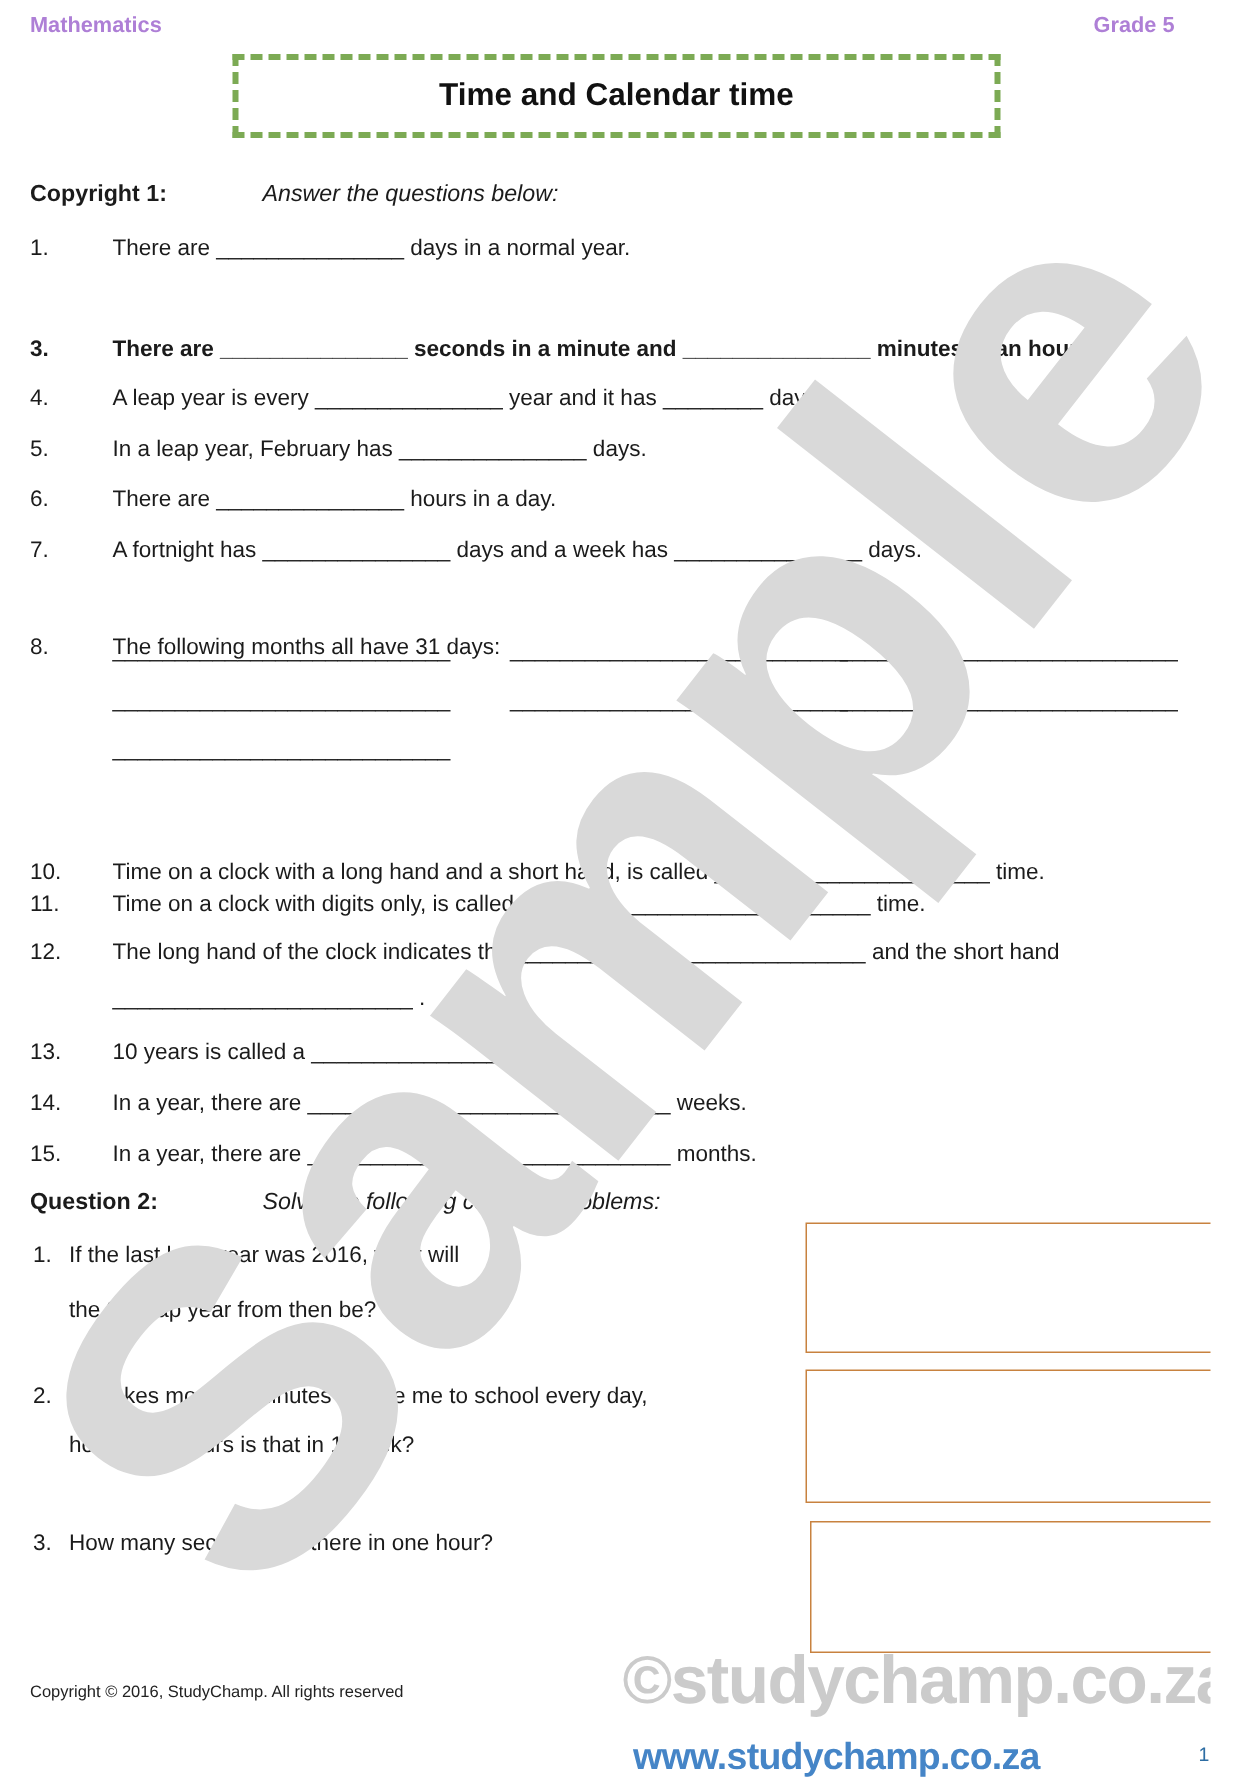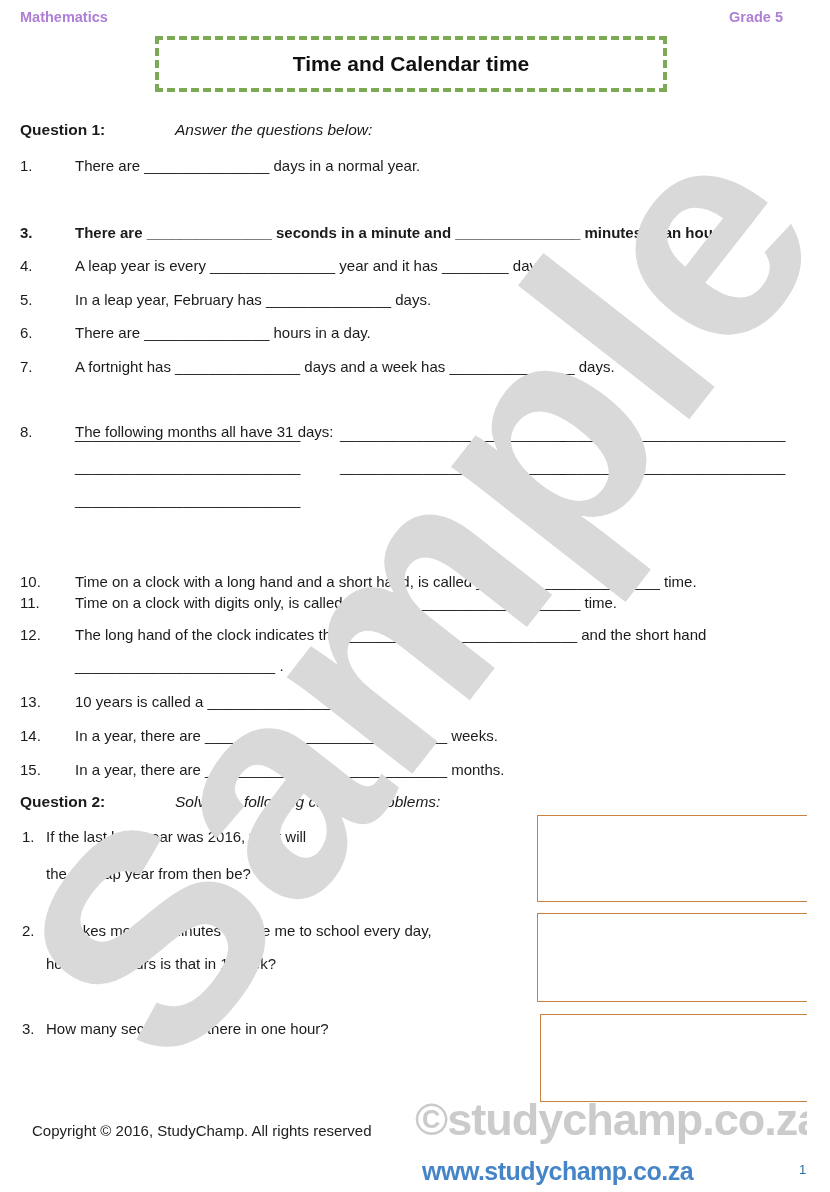--- a/index.html
+++ b/index.html
@@ -19,38 +19,38 @@
   .q2row{position:absolute;left:22px;width:500px;font-size:15px;white-space:nowrap;z-index:2;line-height:20px;}
   .q2num{display:inline-block;width:24px;}
   .q2cont{padding-left:24px;}
   sup{font-size:10px;}
   .abox{position:absolute;border:1px solid #c8823f;background:transparent;z-index:2;}
   .wm-sample{position:absolute;left:-115px;top:445px;width:1070px;height:300px;line-height:300px;
              font-size:300px;font-weight:bold;color:#d9d9d9;text-align:center;white-space:nowrap;
              transform:rotate(-52deg);transform-origin:center center;z-index:5;pointer-events:none;}
   .wm-site{position:absolute;left:415px;top:1094px;font-size:45px;font-weight:bold;color:#cbcbcb;
            letter-spacing:-1px;white-space:nowrap;z-index:1;pointer-events:none;}
-  .ft-copy{position:absolute;left:20px;top:1122px;font-size:15px;color:#222;z-index:2;margin-left:12px;}
+  .ft-copy{position:absolute;left:20px;top:1122px;font-size:11px;color:#222;z-index:2;}
   .ft-url{position:absolute;left:422px;top:1157px;font-size:25px;font-weight:bold;color:#4585c7;
           letter-spacing:-0.5px;z-index:2;}
   .ft-page{position:absolute;left:799px;top:1162px;font-size:13px;color:#2d6da3;z-index:2;}
 </style>
 </head>
 <body>
 
 <div class="page">
 
   <div class="hdr-label hdr-left">Mathematics</div>
   <div class="hdr-label hdr-right">Grade 5</div>
 
   <div class="titlebox">
     <span class="t">Time and Calendar time</span>
   </div>
 
-  <div class="qhead" style="top:121px;">Question 1:</div>
+  <div class="qhead" style="top:121px;">Copyright 1:</div>
   <div class="qinstr" style="top:121px;">Answer the questions below:</div>
 
   <div class="qrow" style="top:156px;"><span class="qnum">1.</span><span>There are _______________ days in a normal year.</span></div>
   <div class="qrow" style="top:223px;font-weight:bold;"><span class="qnum">3.</span><span>There are _______________ seconds in a minute and _______________ minutes in an hour.</span></div>
   <div class="qrow" style="top:256px;"><span class="qnum">4.</span><span>A leap year is every _______________ year and it has ________ days.</span></div>
   <div class="qrow" style="top:290px;"><span class="qnum">5.</span><span>In a leap year, February has _______________ days.</span></div>
   <div class="qrow" style="top:323px;"><span class="qnum">6.</span><span>There are _______________ hours in a day.</span></div>
   <div class="qrow" style="top:357px;"><span class="qnum">7.</span><span>A fortnight has _______________ days and a week has _______________ days.</span></div>
   <div class="qrow" style="top:374px;margin-top:48px;"><span class="qnum">8.</span><span>The following months all have 31 days:</span></div>
 

